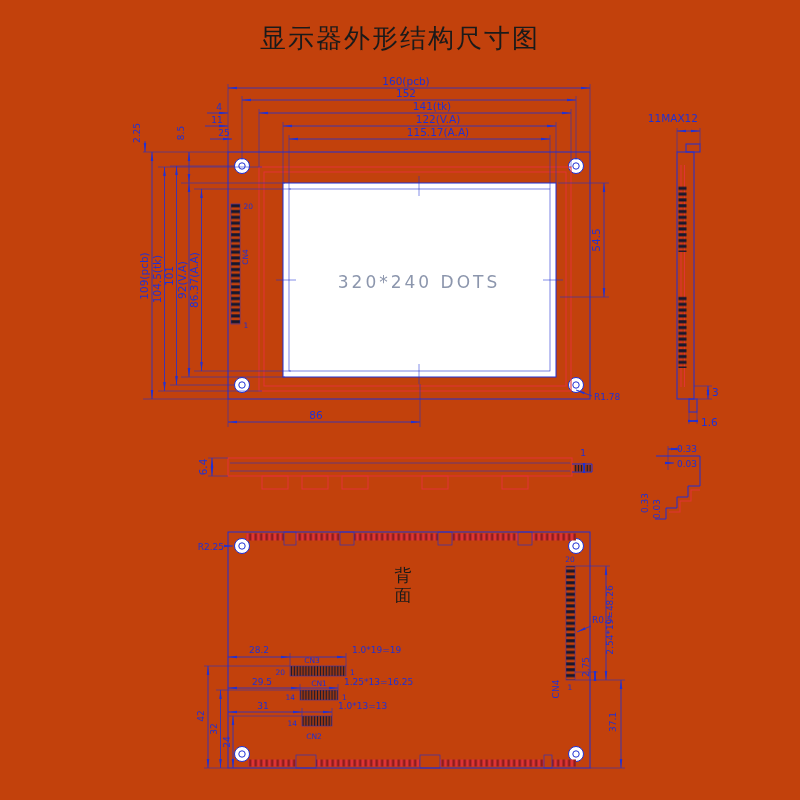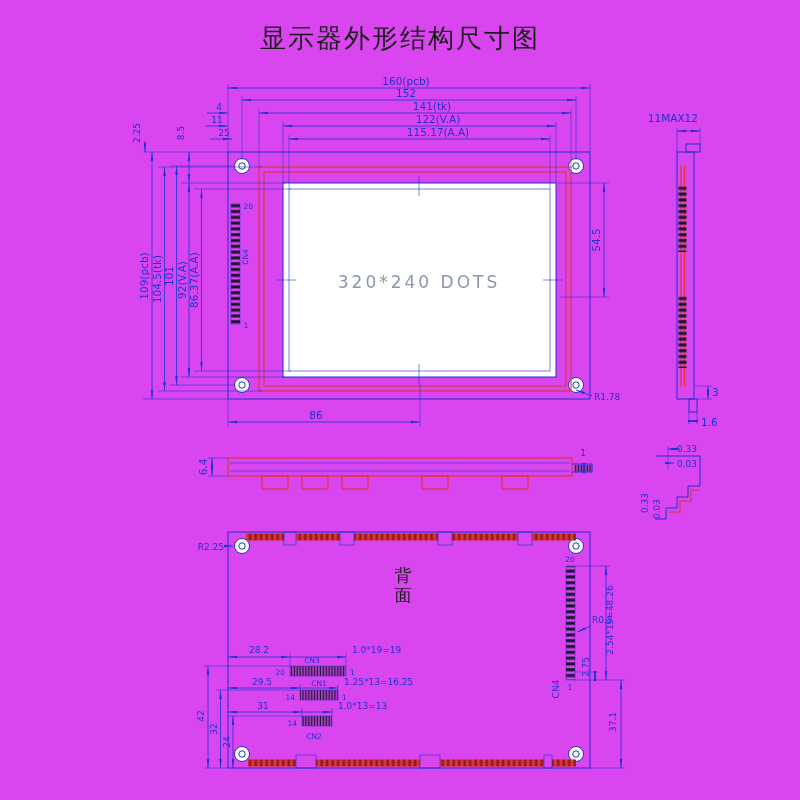--- a/index.html
+++ b/index.html
@@ -1,16 +1,16 @@
 <!DOCTYPE html>
 <html style="--blue: #2031d4; --red: #e03434; --darkred: #8d1d1d; --dark: #17172e; --ink: #1a1a1a; --gray: #8c96ad;"><head>
 <meta charset="utf-8">
 <style>
   body{margin:0;background:#ffffff}
-  .page{width:800px;height:800px;background:#d946ef;position:relative;overflow:hidden;
+  .page{width:800px;height:800px;background:#c2410c;position:relative;overflow:hidden;
         font-family:"DejaVu Sans","Liberation Sans",sans-serif}
   svg text{font-family:"DejaVu Sans","Liberation Sans",sans-serif}
   .title{font-size:26px;letter-spacing:2px;fill:var(--ink)}
   .t{font-size:10.5px;fill:var(--blue)}
   .t9{font-size:9px;fill:var(--blue)}
   .t8{font-size:7.5px;fill:var(--blue)}
   .dots{font-size:17px;letter-spacing:3px;fill:var(--gray)}
   .big{font-size:17px;fill:var(--ink)}
   .ln{stroke:var(--blue);fill:none;stroke-width:1}
   .lnw{stroke:var(--blue);fill:#fff;stroke-width:1}

